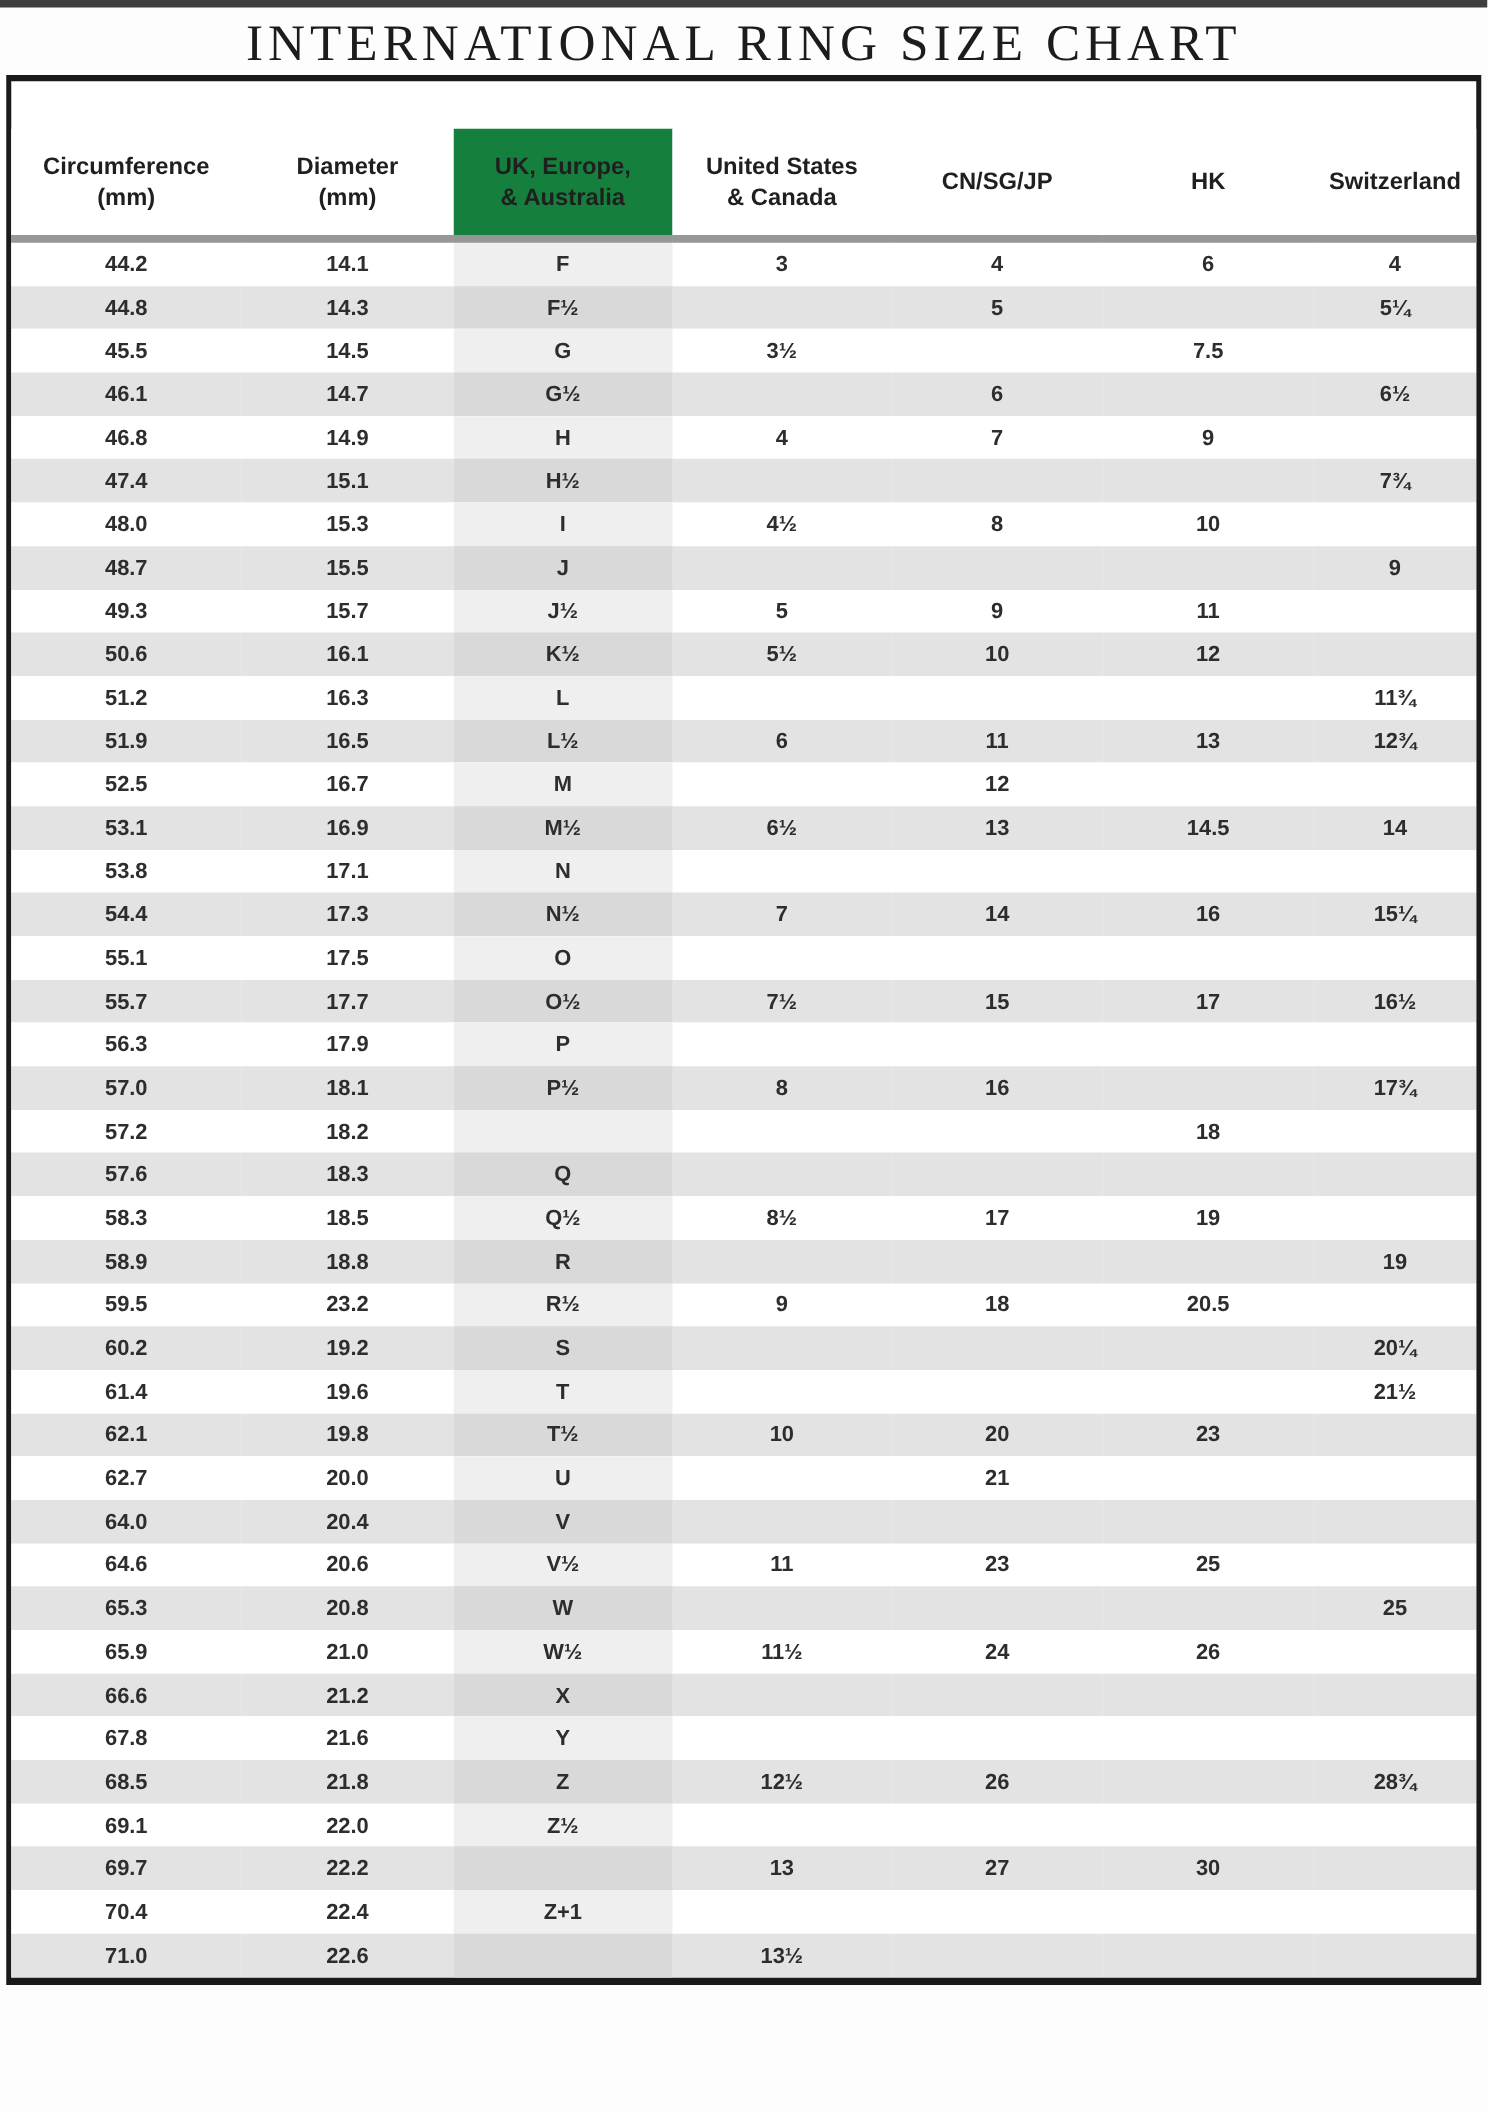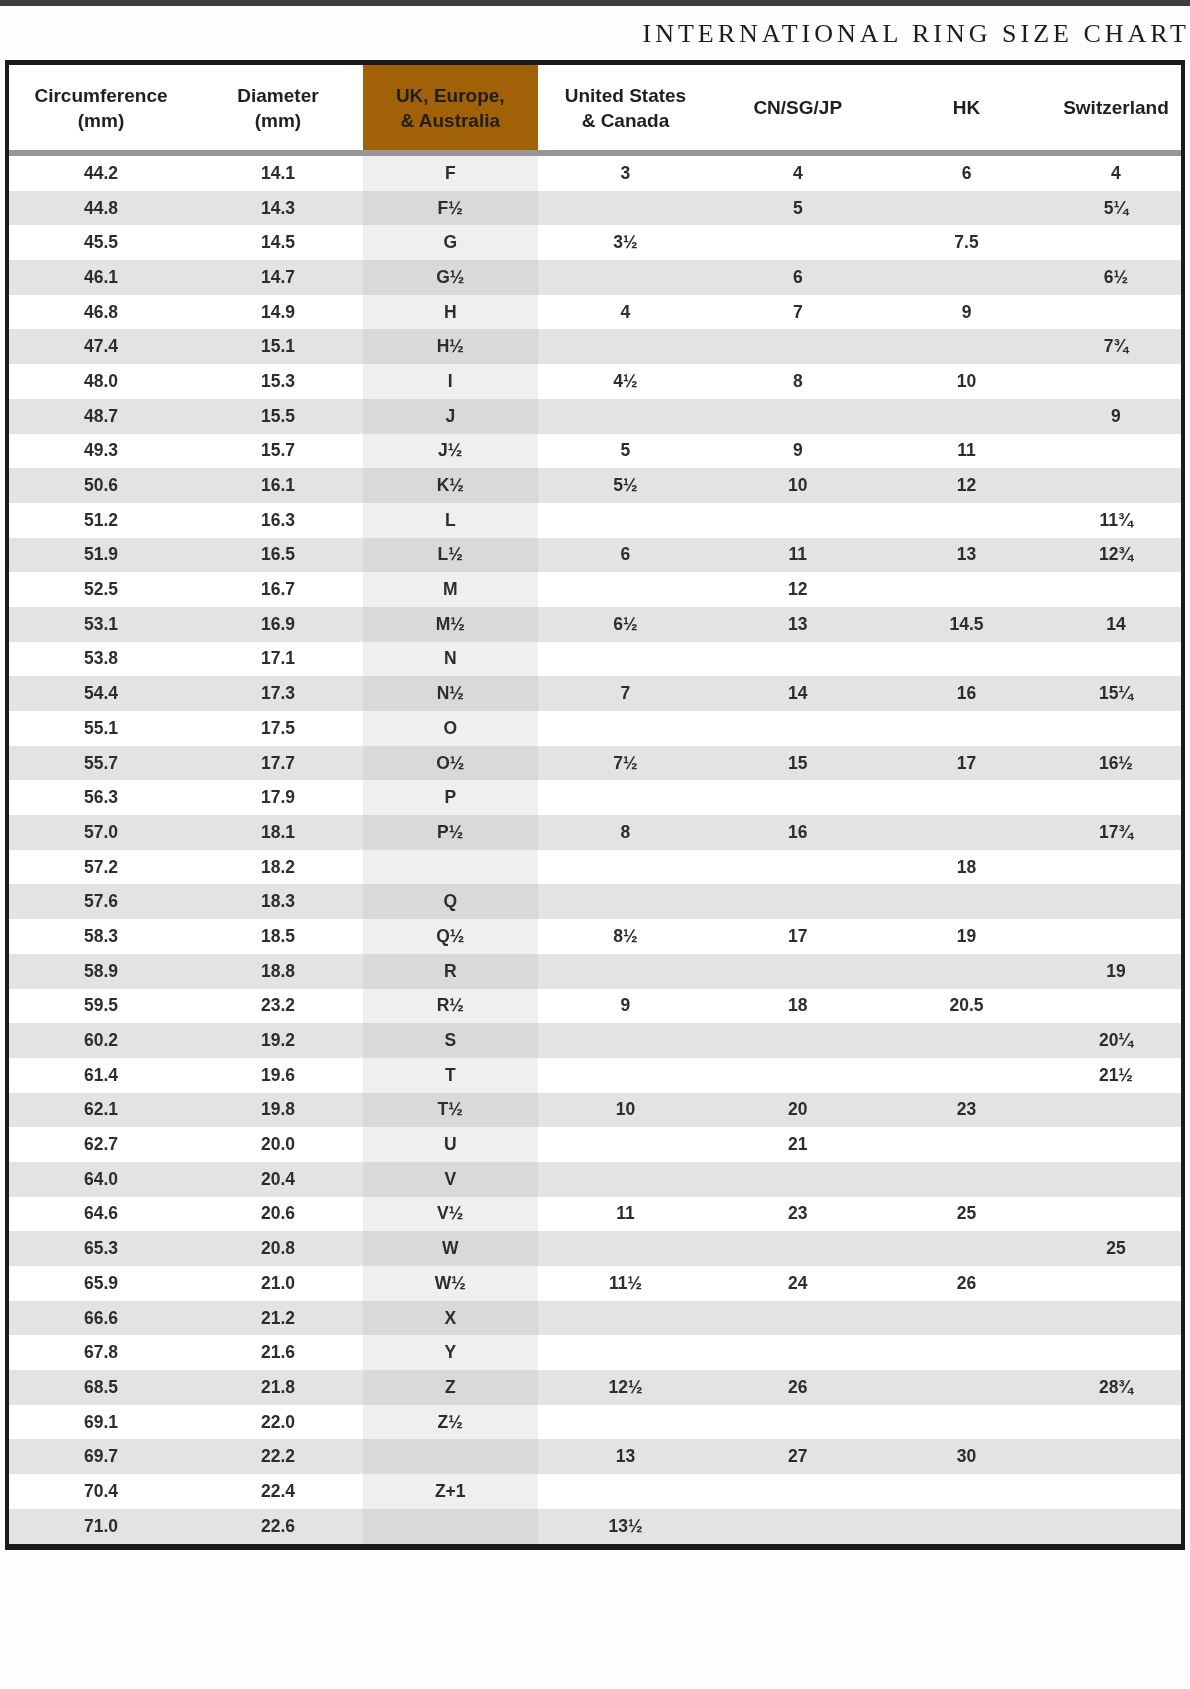--- a/index.html
+++ b/index.html
@@ -10,61 +10,62 @@
     background: #fdfdfd;
     overflow: hidden;
     font-family: "Liberation Sans", "DejaVu Sans", sans-serif;
   }
   .top-bar {
     height: 6px;
     background: #3e3e3e;
   }
   .title {
     margin: 6px 0 4px 0;
-    text-align: right;
+    text-align: center;
     font-family: "Liberation Serif", "DejaVu Serif", serif;
     font-weight: 500;
-    font-size: 26px;
+    font-size: 41px;
     line-height: 44px;
     letter-spacing: 4px;
     color: #1c1c1c;
     white-space: nowrap;
   }
   .frame {
     margin: 0 5px;
     border: 4px solid #1a1a1a;
     border-top-width: 5px;
     border-bottom-width: 6px;
     background: #ffffff;
   }
   table {
     width: 100%;
     border-collapse: collapse;
     table-layout: fixed;
+    margin-top: 38px;
   }
   col.c1 { width: 15.7%; }
   col.c2 { width: 14.5%; }
   col.c3 { width: 14.9%; }
   col.c4 { width: 15.0%; }
   col.c5 { width: 14.4%; }
   col.c6 { width: 14.4%; }
   col.c7 { width: 11.1%; }
   thead th {
     height: 85px;
     padding: 0;
     text-align: center;
     vertical-align: middle;
     font-size: 19px;
     line-height: 25px;
     font-weight: bold;
     color: #1f1f1f;
     border-bottom: 6px solid #979797;
     background: #ffffff;
   }
-  thead th.ukcol { background: #a16207; }
+  thead th.ukcol { background: #15803d; }
   tbody td {
     height: 34.7px;
     padding: 0;
     text-align: center;
     vertical-align: middle;
     font-size: 17.5px;
     font-weight: bold;
     color: #2d2d2d;
     white-space: nowrap;
   }

